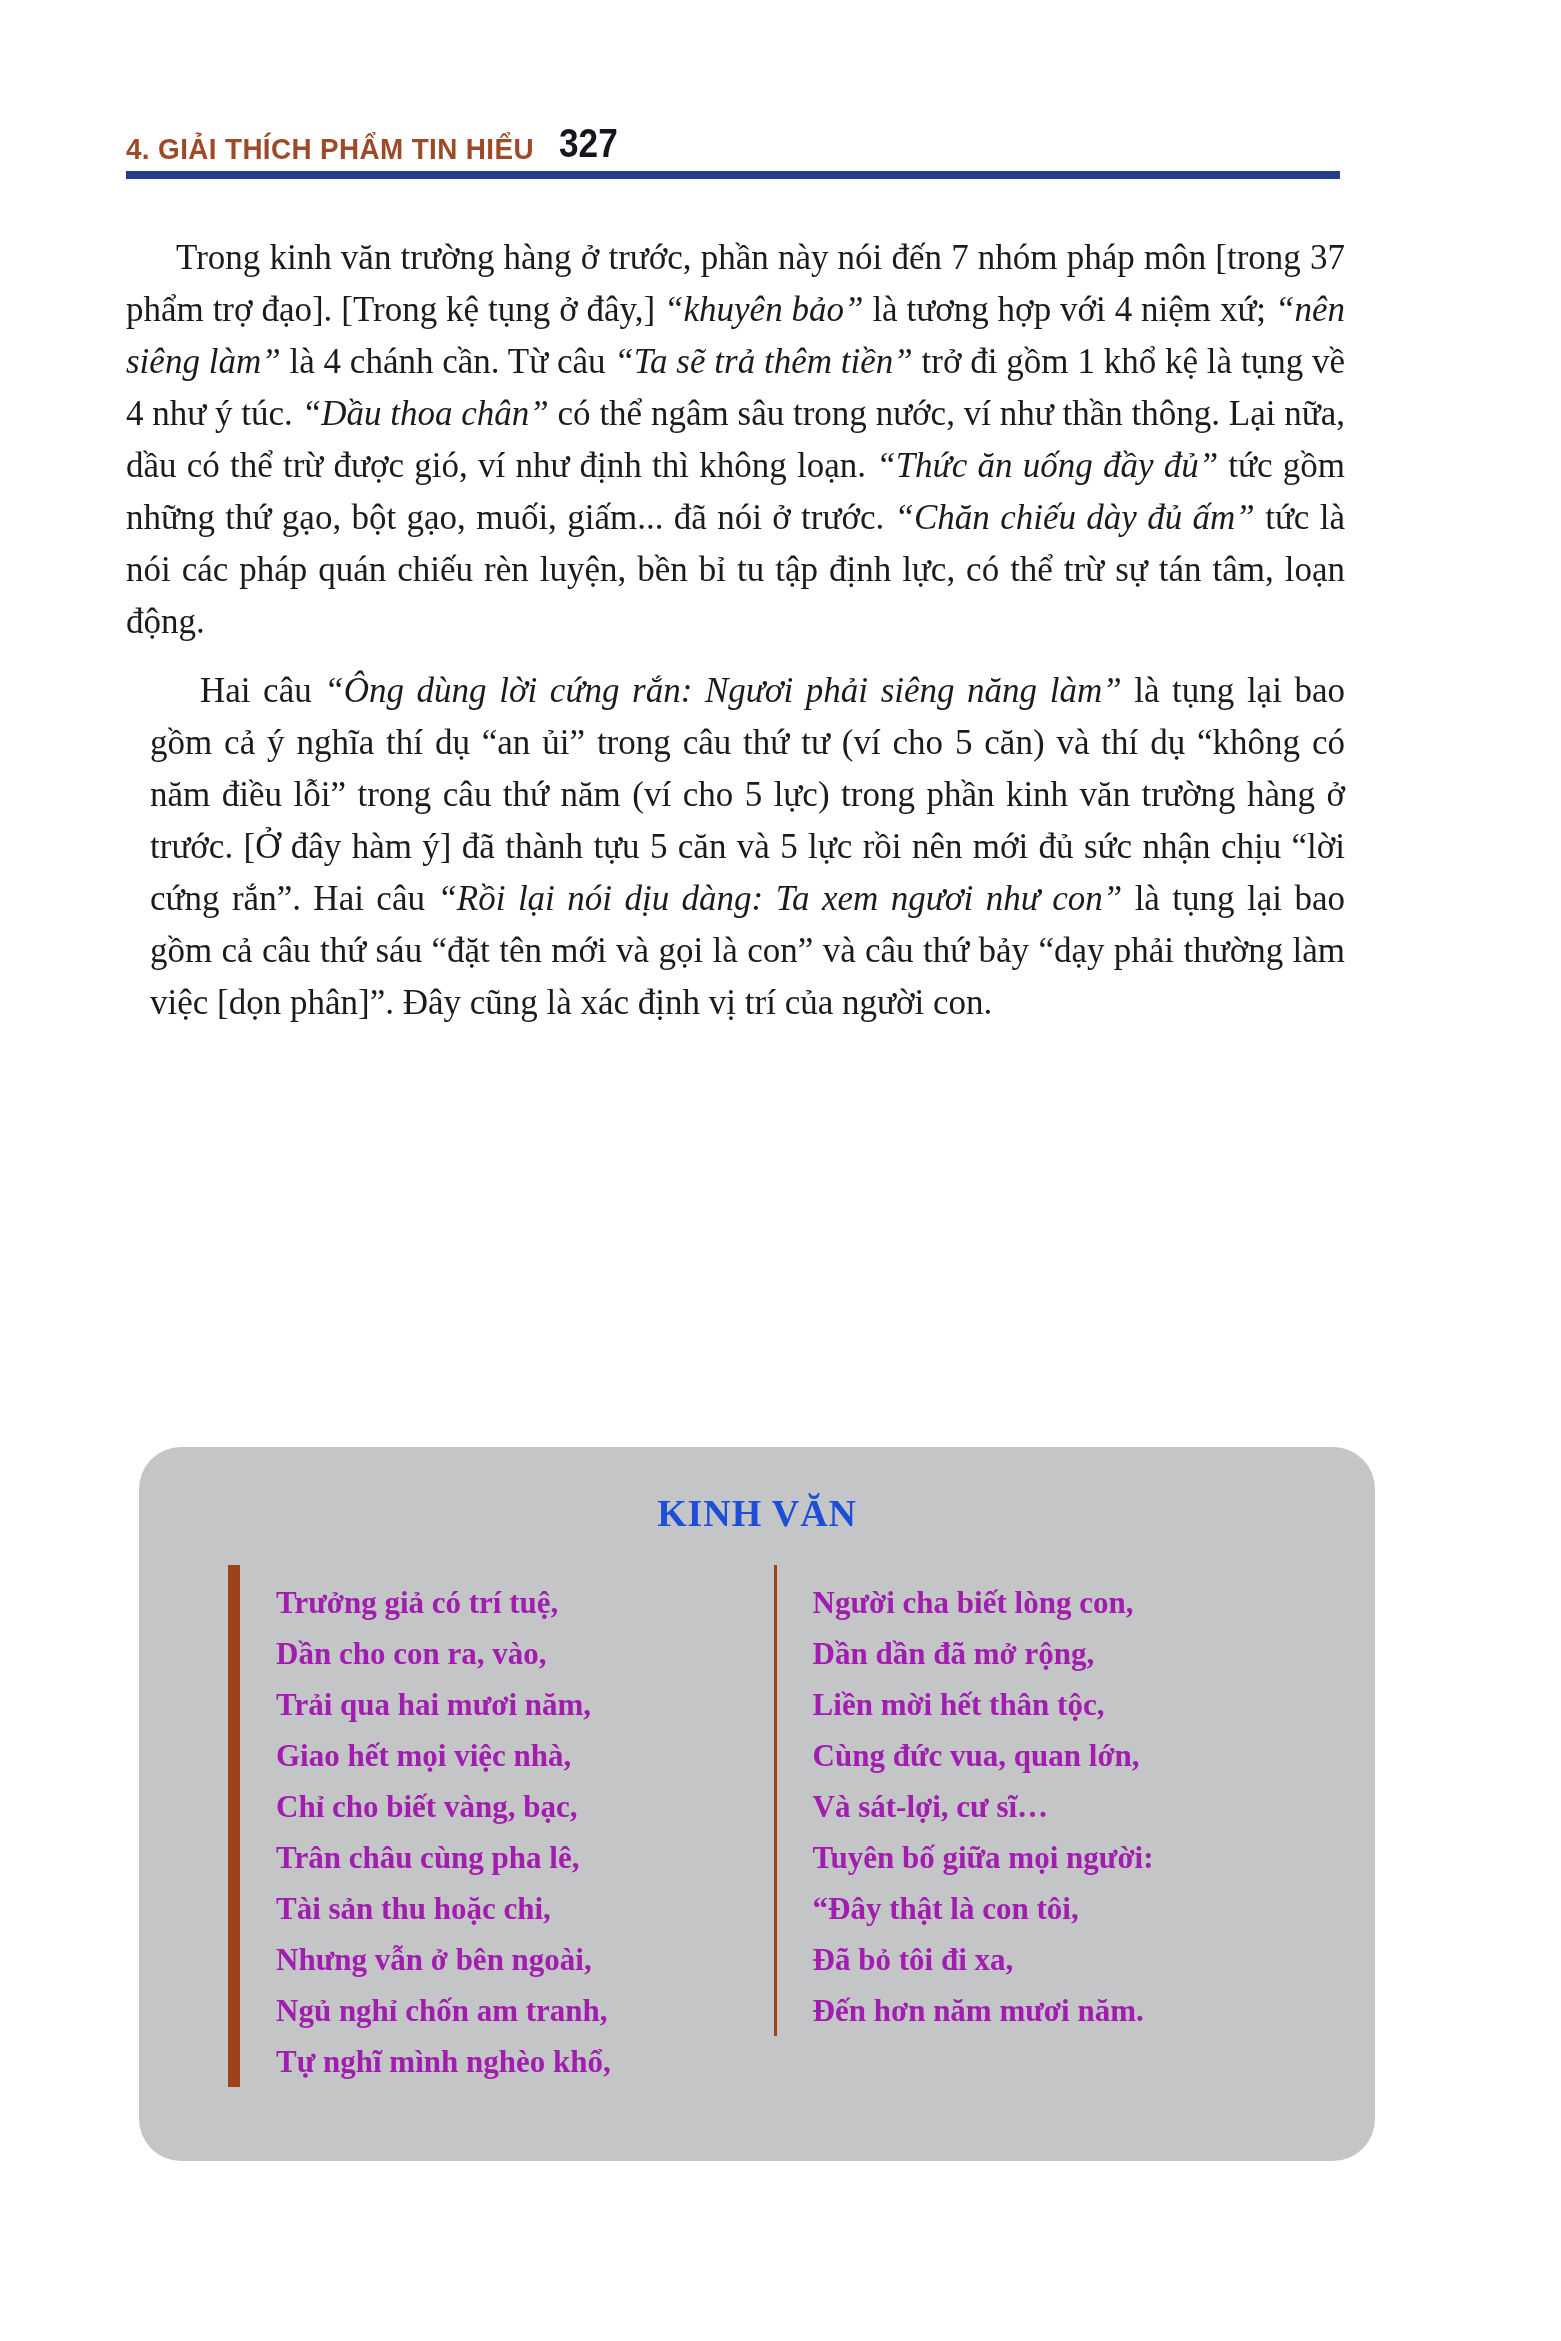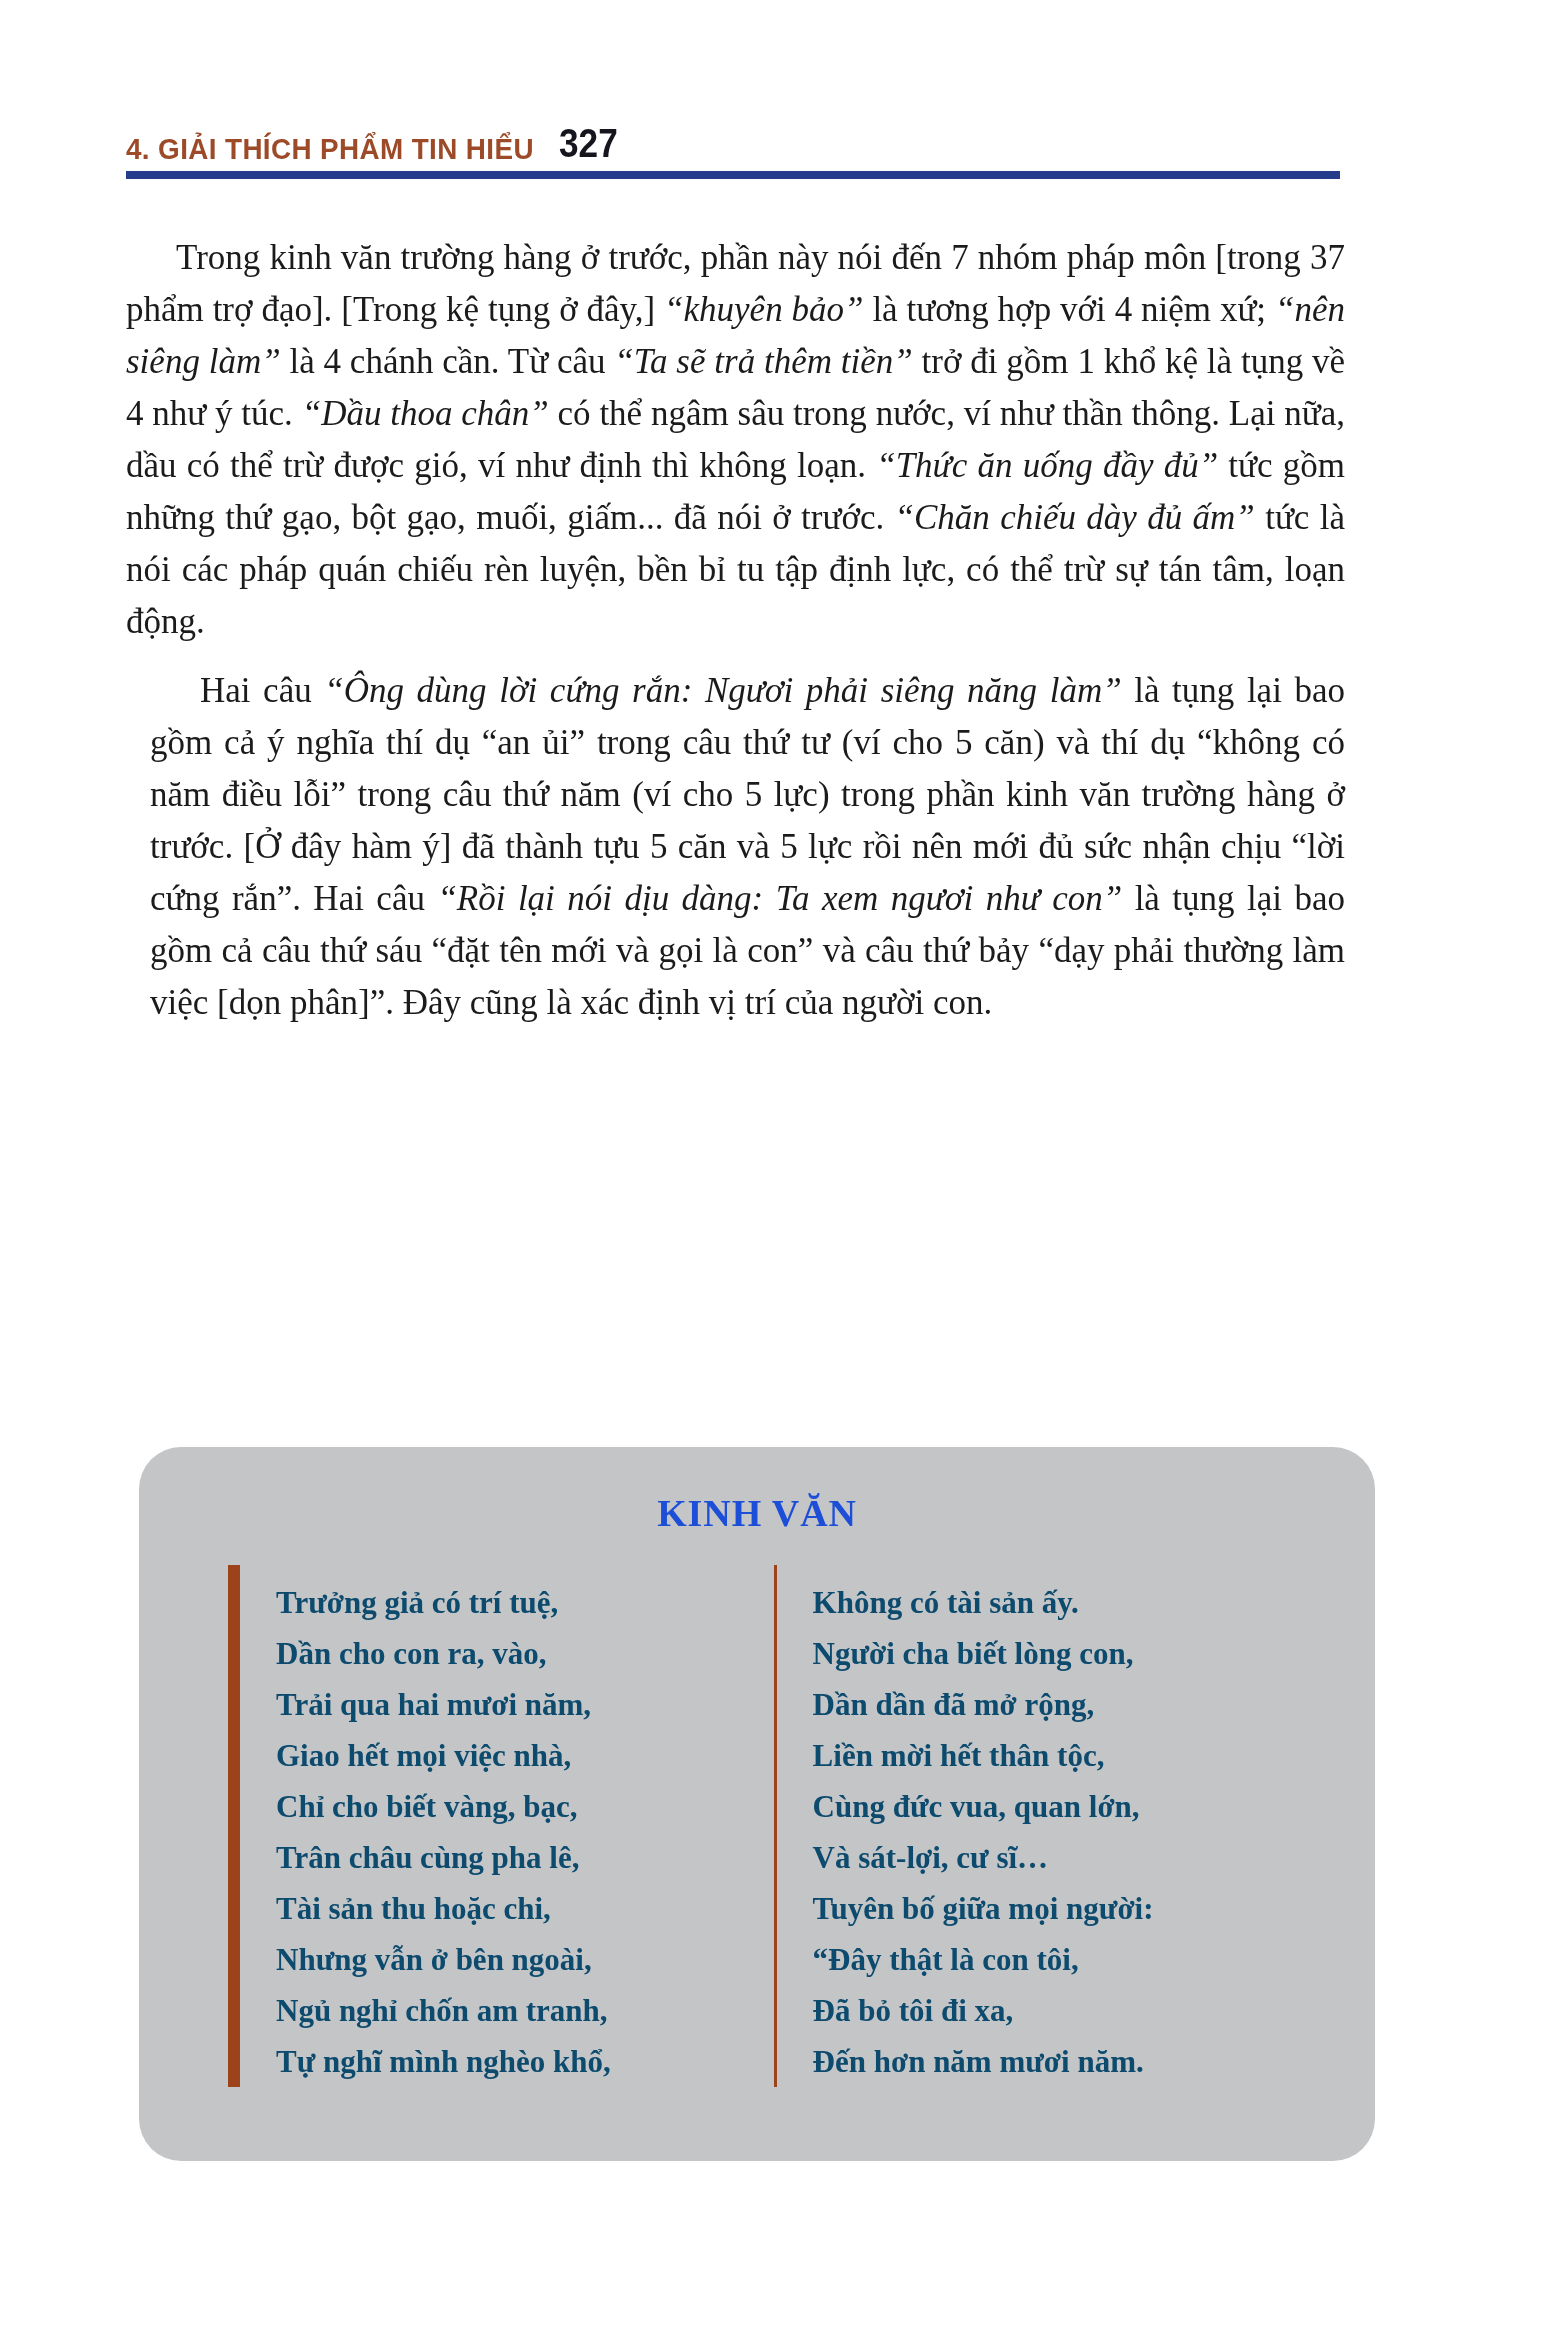--- a/index.html
+++ b/index.html
@@ -107,21 +107,21 @@
     background: var(--bar-color);
     align-self: stretch;
     margin-top: -12px;
   }
   .bar-thick { width: 12px; margin-right: 36px; }
   .bar-thin  { width: 2.6px;  margin-right: 36px; }
   .verse-lines {
     font-weight: bold;
     font-size: 31px;
     line-height: 51px;
-    color: #0c4a6e;
+    color: #a21caf;
   }
 </style>
 </head>
 <body>
 
 <div class="page">
 
   <div class="header">
     <div class="chapter-title">4. GIẢI THÍCH PHẨM TIN HIỂU</div>
     <div class="page-number">327</div>
@@ -148,21 +148,20 @@
             <div>Trân châu cùng pha lê,</div>
             <div>Tài sản thu hoặc chi,</div>
             <div>Nhưng vẫn ở bên ngoài,</div>
             <div>Ngủ nghỉ chốn am tranh,</div>
             <div>Tự nghĩ mình nghèo khổ,</div>
           </div>
       </div>
       <div class="verse-col col-right">
         <div class="verse-bar bar-thin"></div>
         <div class="verse-lines">
-            <div>Không có tài sản ấy.</div>
             <div>Người cha biết lòng con,</div>
             <div>Dần dần đã mở rộng,</div>
             <div>Liền mời hết thân tộc,</div>
             <div>Cùng đức vua, quan lớn,</div>
             <div>Và sát-lợi, cư sĩ…</div>
             <div>Tuyên bố giữa mọi người:</div>
             <div>“Đây thật là con tôi,</div>
             <div>Đã bỏ tôi đi xa,</div>
             <div>Đến hơn năm mươi năm.</div>
           </div>

